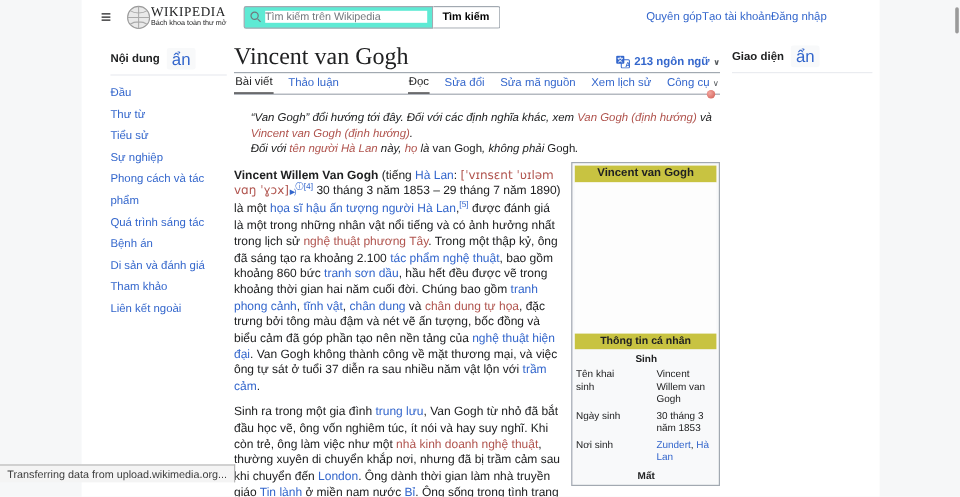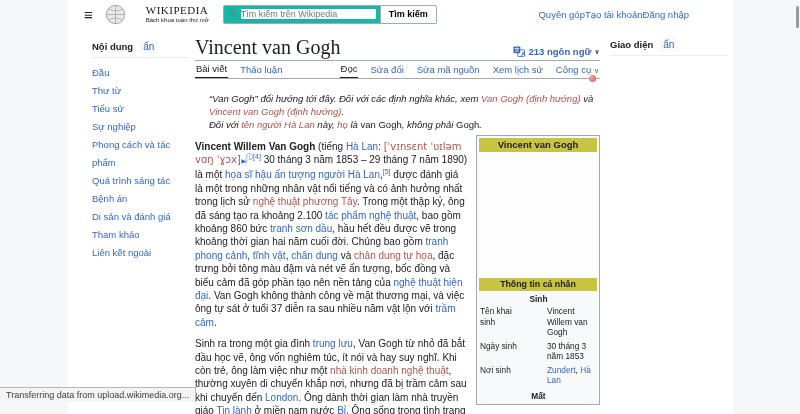--- a/index.html
+++ b/index.html
@@ -13,40 +13,40 @@
   .up { font-style:normal; }
   .sup { vertical-align:super; font-size:7px; line-height:0; }
   .ipa { font-family:"DejaVu Sans",sans-serif; }
   .audio { font-size:6px; letter-spacing:-1px; }
 
   .page { margin-left:68px; width:665px; height:414px; background:#ffffff; position:relative; overflow:hidden; }
 
   
   .hdr { display:flex; align-items:center; height:28px; padding:0 10px 0 16px; }
   .hamburger { font-size:15px; color:#202122; margin-right:12px; cursor:pointer; }
-  .logo { display:flex; align-items:center; gap:20px; margin-right:14px; cursor:pointer; }
+  .logo { display:flex; align-items:center; gap:0; margin-right:14px; cursor:pointer; }
   .logo svg { display:block; }
   .logo-txt { line-height:1; }
   .logo-word { font-family:"Liberation Serif","DejaVu Serif",serif; font-size:11px; letter-spacing:.5px; color:#202122; }
   .logo-tag { font-size:6px; color:#202122; margin-top:1px; }
   .searchwrap { display:flex; align-items:stretch; height:19px; }
-  .searchbox { display:flex; align-items:center; width:158px; border:1px solid #a2a9b1; border-radius:2px 0 0 2px; padding:0 4px; background:#14b8a6; }
+  .searchbox { display:flex; align-items:center; width:158px; border:1px solid #a2a9b1; border-radius:2px 0 0 2px; padding:0 4px; background:#5eead4; }
   .searchbox input { border:0; outline:0; width:100%; font-size:9px; color:#202122; font-family:inherit; }
   .searchbox input::placeholder { color:#72777d; }
   .search-btn { border:1px solid #a2a9b1; border-left:0; border-radius:0 2px 2px 0; background:#fff; font-weight:bold; font-size:9px; padding:0 8px; font-family:inherit; cursor:pointer; }
   .hdr-links { margin-left:auto; display:flex; font-size:9.5px; padding-right:34px; }
 
   
   .cols { display:flex; }
   .col-left  { width:127px; padding:12px 6px 0 24px; flex-shrink:0; }
   .col-main  { width:405px; flex-shrink:0; position:relative; }
   .col-right { flex:1; padding:10px 6px 0 10px; }
 
   .panel-head { display:flex; align-items:center; gap:6px; font-size:9.5px; font-weight:bold; padding-bottom:4px; border-bottom:1px solid #eaecf0; }
-  .chip { font-size:10px; font-weight:normal; color:#3366cc; background:#f8f9fa; border-radius:2px; padding:1px 4px; cursor:pointer; }
+  .chip { font-size:14px; font-weight:normal; color:#3366cc; background:#f8f9fa; border-radius:2px; padding:1px 4px; cursor:pointer; }
   .toc-list { display:flex; flex-direction:column; margin-top:6px; }
   .toc-list a { font-size:9.5px; color:#3366cc; line-height:18px; }
 
   
   .title-row { display:flex; align-items:flex-end; border-bottom:1px solid #a2a9b1; padding:8px 0 1px 0; }
   .page-title { font-family:"Liberation Serif","DejaVu Serif",serif; font-size:20px; font-weight:normal; }
   .langs { margin-left:auto; display:flex; align-items:center; gap:3px; color:#3366cc; font-size:9.5px; font-weight:bold; cursor:pointer; padding-bottom:2px; }
   .lang-ic { display:inline-flex; }
   .chev { font-size:7px; color:#54595d; }
   .tabs { display:flex; align-items:flex-end; font-size:9.5px; border-bottom:1px solid #a2a9b1; height:18px; }

